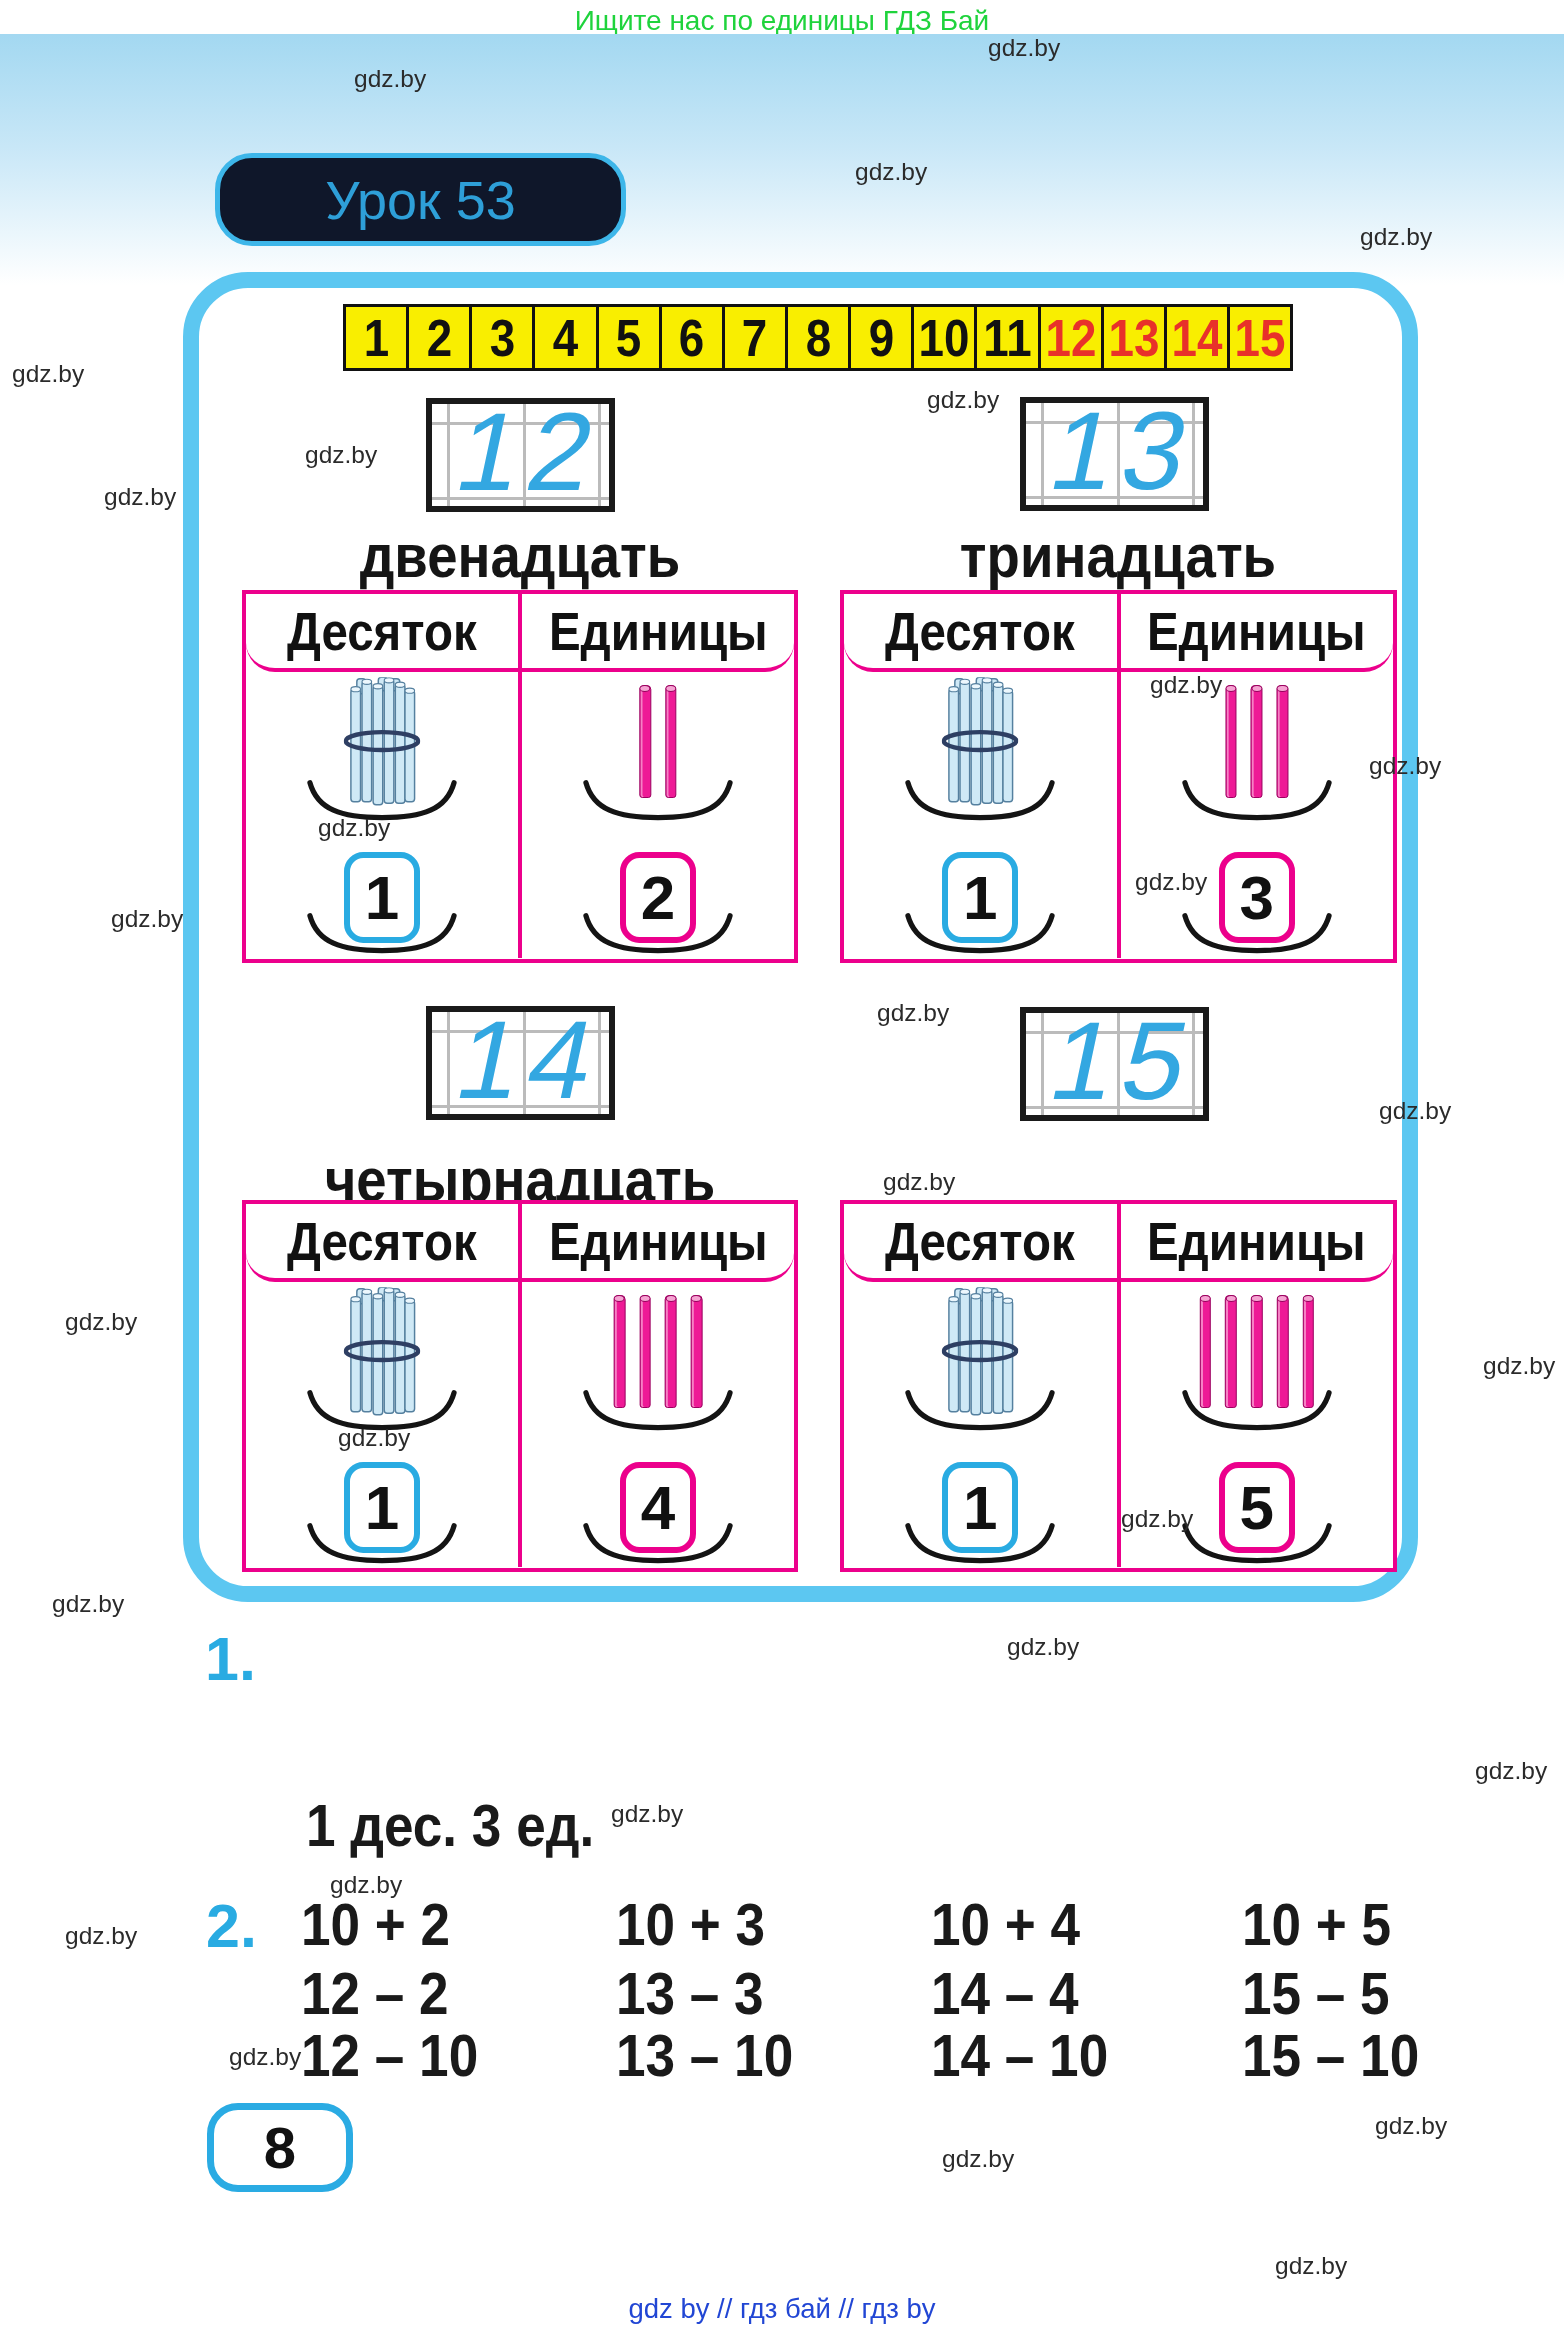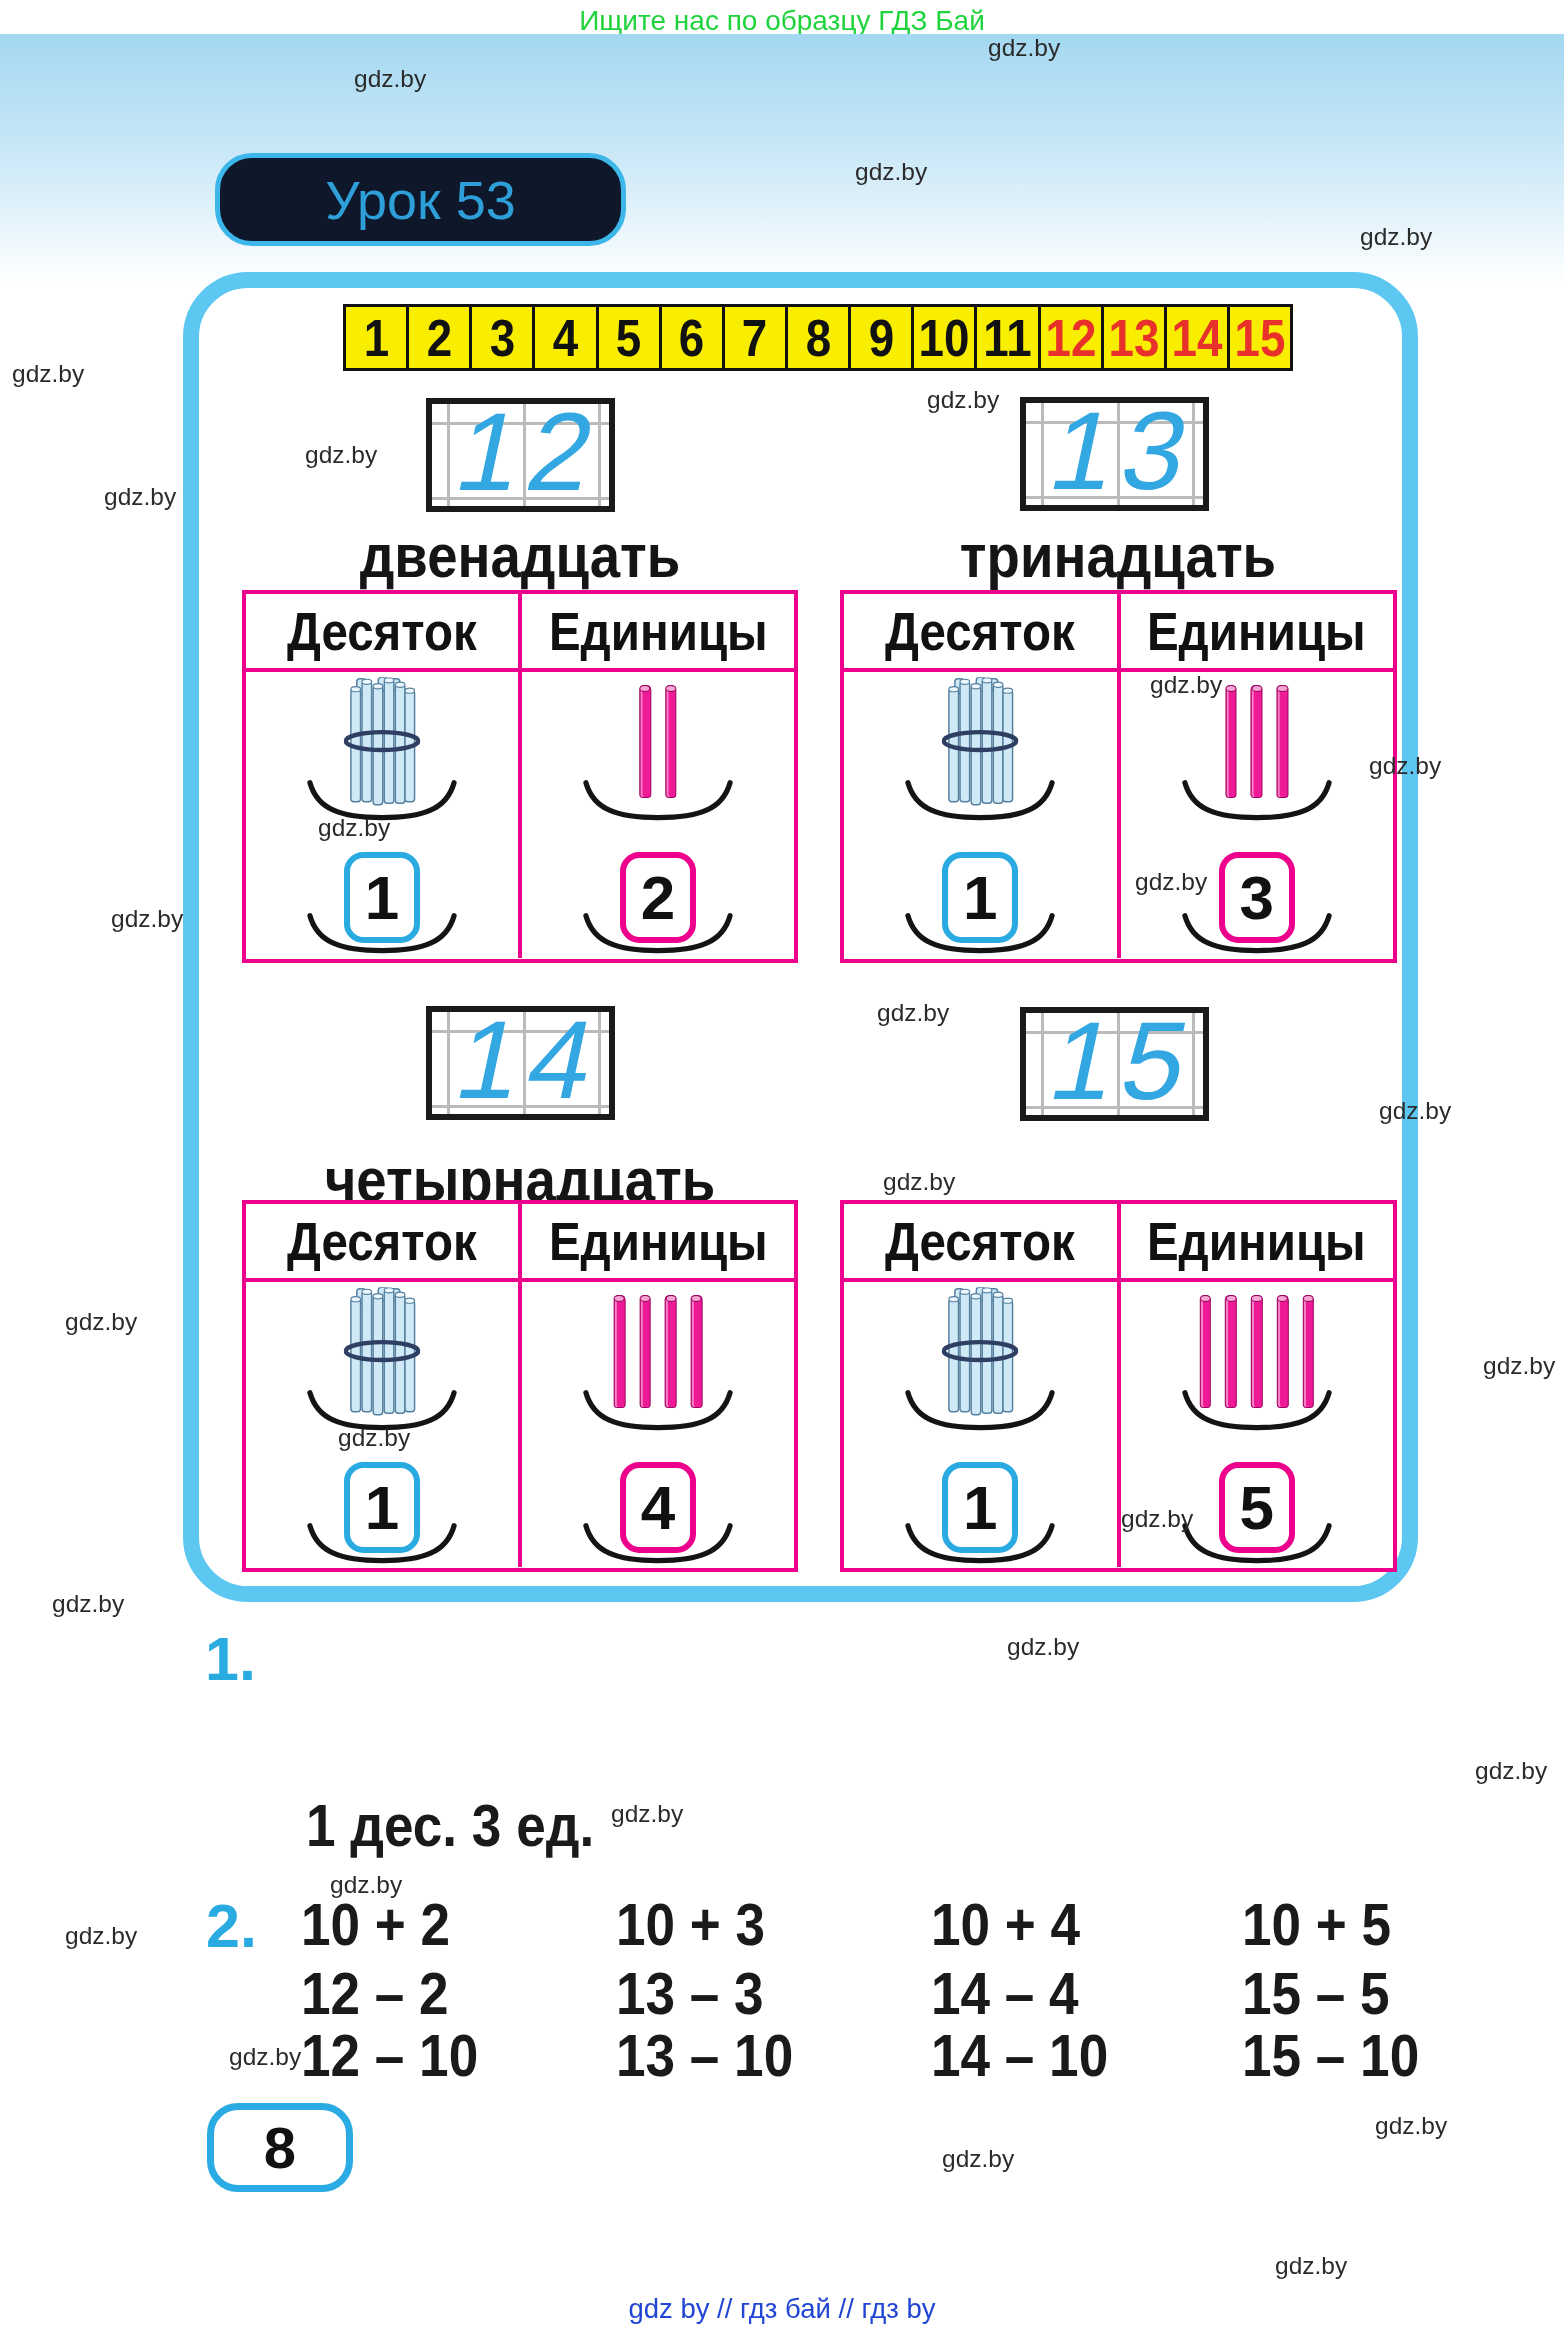--- a/index.html
+++ b/index.html
@@ -39,21 +39,21 @@
   .hd{position:absolute;top:50%;font-size:111px;font-weight:400;color:#33a7e1;
       transform:translate(-50%,-52%) skewX(-12deg);line-height:1;}
   .hd.d1{left:33%;}
   .hd.d2{left:73%;}
 
   .numword{position:absolute;transform:translateX(-50%);font-size:62px;font-weight:700;
            line-height:1;color:#151515;white-space:nowrap;}
 
   
   .pv-table{position:absolute;border:4.5px solid #ec008c;box-sizing:border-box;background:#fff;}
-  .pv-head{display:flex;height:74px;border-bottom:4.5px solid #ec008c;}
+  .pv-head{display:flex;height:74px;border-bottom:4.5px solid #ec008c;border-radius:29px;}
   .pv-hcell{flex:1;display:flex;align-items:center;justify-content:center;
         font-size:54px;font-weight:700;color:#111;}
   .pv-hcell:first-child{border-right:4.5px solid #ec008c;}
   .pv-body{display:flex;height:calc(100% - 79px);}
   .pv-cell{flex:1;position:relative;}
   .pv-cell:first-child{border-right:4.5px solid #ec008c;}
   .ccenter{left:50%;transform:translateX(-50%);}
   .bundle{position:absolute;top:4.5px;width:77px;height:131px;}
   .usticks{position:absolute;top:13.4px;display:flex;gap:14px;}
   .ustick{position:relative;width:9.7px;height:111px;background:#ee1a96;
@@ -119,21 +119,21 @@
         <ellipse cx="76.5" cy="10" rx="6.5" ry="3.5"></ellipse>
         <ellipse cx="89.5" cy="18" rx="6.5" ry="3.5"></ellipse>
       </g>
       <ellipse cx="52" cy="86" rx="49" ry="12" fill="none" stroke="#2e3f63" stroke-width="6"></ellipse>
     </symbol>
   </defs>
 </svg>
 
 <div class="page">
 
-  <div class="promo" style="color:#1fd33c">Ищите нас по образцу ГДЗ Бай</div>
+  <div class="promo" style="color:#1fd33c">Ищите нас по единицы ГДЗ Бай</div>
   <div class="skyband"></div>
 
   <div class="lesson-badge">
     <span style="color:#2e9fd8">Урок 53</span>
   </div>
 
   <div class="container"></div>
 
   <div class="strip">
     <div class="scell">

